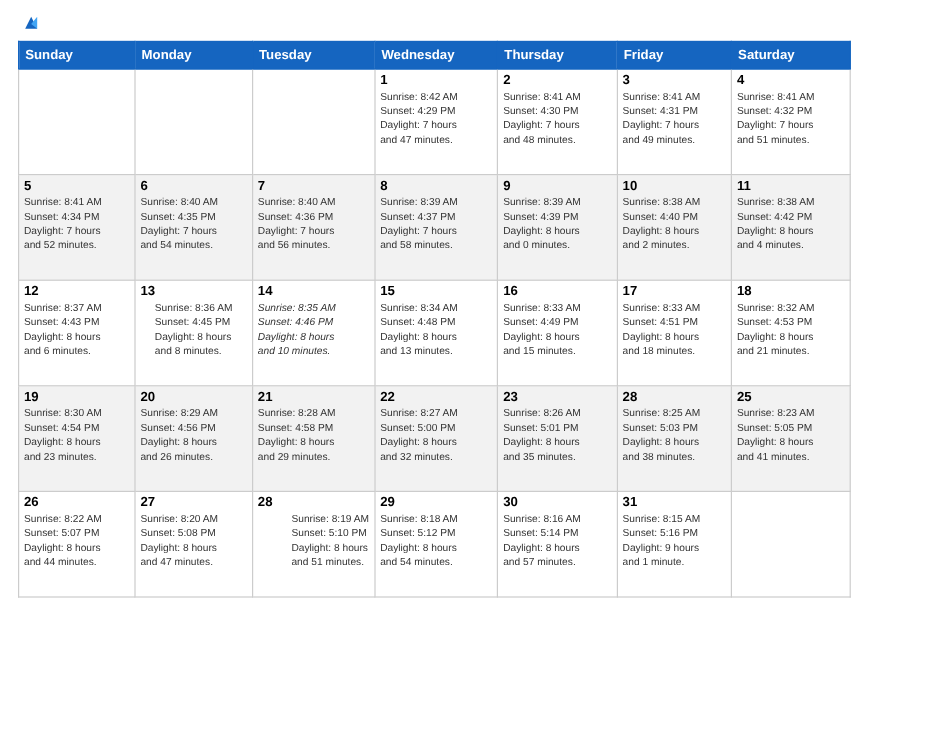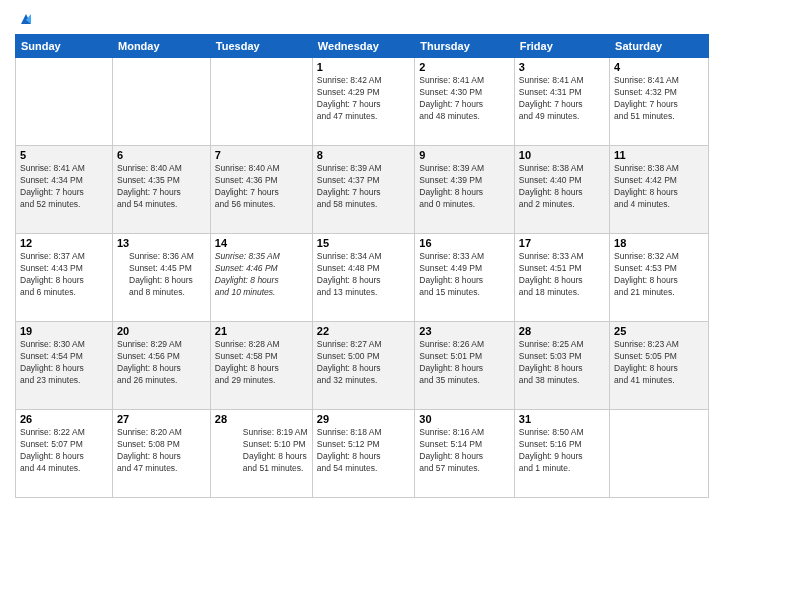--- a/index.html
+++ b/index.html
@@ -332,21 +332,21 @@
           </td>
           <td>
             <div class="day-num">30</div>
             <div class="day-info" style="white-space: pre-line;">Sunrise: 8:16 AM
 Sunset: 5:14 PM
 Daylight: 8 hours
 and 57 minutes.</div>
           </td>
           <td>
             <div class="day-num">31</div>
-            <div class="day-info" style="white-space: pre-line;">Sunrise: 8:50 AM
+            <div class="day-info" style="white-space: pre-line;">Sunrise: 8:15 AM
 Sunset: 5:16 PM
 Daylight: 9 hours
 and 1 minute.</div>
           </td>
           <td class="empty-cell"></td>
         </tr>
       </tbody>
   </table>
 </div>
 

